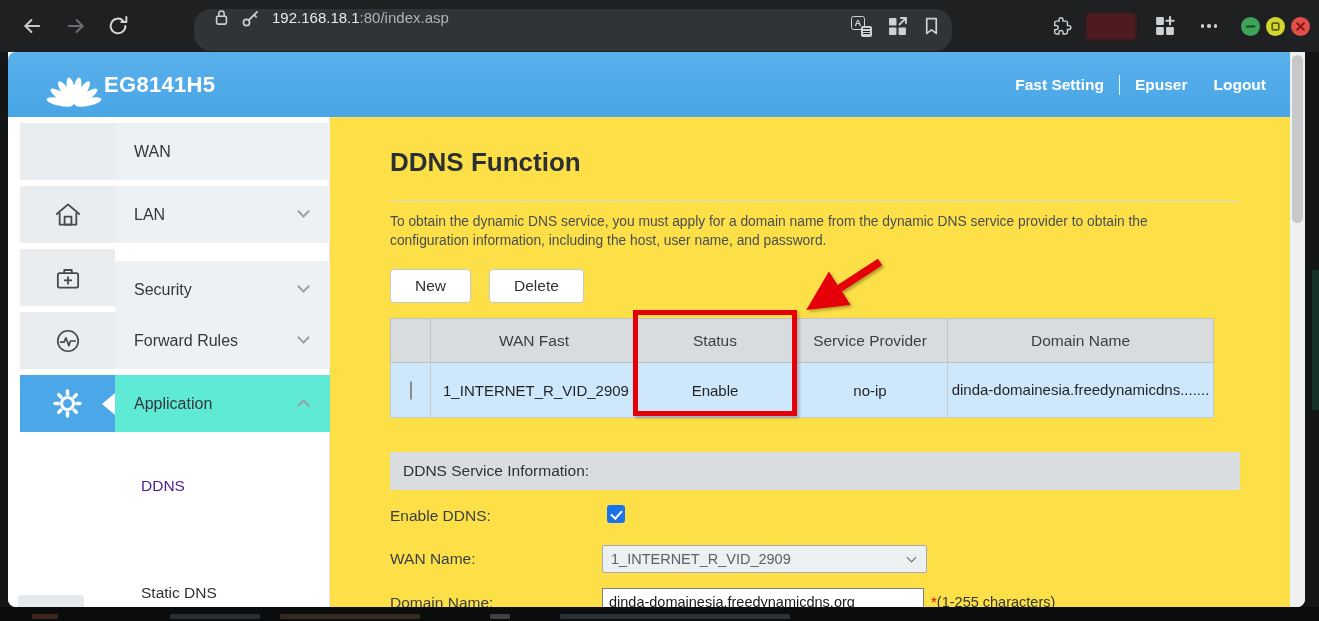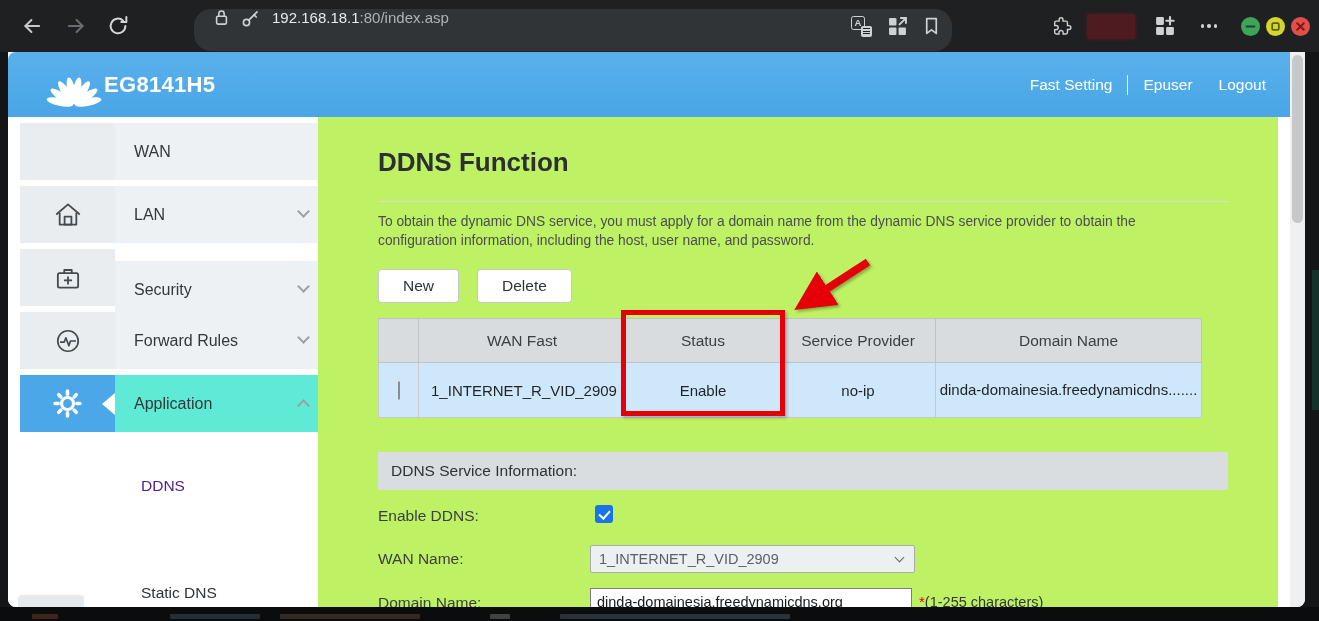--- a/index.html
+++ b/index.html
@@ -31,39 +31,39 @@
   .tr-ic .t-box::after { content:""; position:absolute; left:2px; top:2.5px; width:7px; height:6px;
      background:repeating-linear-gradient(#1e2022 0 1.2px, transparent 1.2px 2.6px); }
   
   .page { position:absolute; left:8px; top:52px; width:1297px; height:555px; background:#ffffff; border-radius:0 0 8px 8px; overflow:hidden; }
   .scroll-track { position:absolute; right:0; top:0; width:15px; height:100%; background:#eff0f1; }
   .scroll-thumb { position:absolute; left:2px; top:3px; width:11px; height:168px; border-radius:6px; background:#c6c8ca; cursor:pointer; }
   
   .app-header { position:absolute; left:0; top:0; width:1282px; height:65px; background:linear-gradient(180deg,#59b1eb 0%,#49a5e6 100%); border-top-left-radius:8px; }
   .brand { position:absolute; left:96px; top:20px; color:#fff; font-size:22px; font-weight:600; letter-spacing:.3px; }
   .hdr-links { position:absolute; right:24px; top:0; height:100%; display:flex; align-items:center; color:#fff; font-size:15.5px; }
-  .hdr-links .lnk { cursor:pointer; }
+  .hdr-links .lnk { cursor:pointer;font-weight:bold; }
   .hdr-sep { width:1px; height:20px; background:rgba(255,255,255,.85); margin:0 15px; }
   .gap26 { width:26px; }
   
   .nav { position:absolute; left:0; top:65px; width:322px; bottom:0; background:#fff; border-right:1px solid #e2e5e7; }
   .icell { position:absolute; left:12px; width:95px; height:57px; background:#e9edef; display:flex; align-items:center; justify-content:center; cursor:pointer; }
   .icell.active { background:#4ba7e8; }
   .icell.active::after { content:""; position:absolute; right:0; top:50%; margin-top:-11px; width:0; height:0;
      border-top:11px solid transparent; border-bottom:11px solid transparent; border-right:13px solid #ffffff; }
   .mrow { position:absolute; left:107px; width:215px; height:57px; background:#eef1f3; display:flex; align-items:center; padding-left:19px; font-size:16px; color:#34383c; cursor:pointer; }
   .mrow.lite { background:#5eead4; }
   .srow { position:absolute; left:107px; width:215px; height:57px; display:flex; align-items:center; padding-left:26px; font-size:15.5px; color:#2f3337; cursor:pointer; background:transparent; }
   .srow.active { color:#4c1d95;align-items:flex-end; }
   .chev { position:absolute; right:22px; width:9px; height:9px; border-right:2px solid #9aa0a4; border-bottom:2px solid #9aa0a4; }
   .chev.down { transform:rotate(45deg); top:21px; }
   .chev.up { transform:rotate(-135deg); top:26px; }
   .stub-cell { position:absolute; left:10px; top:478px; width:66px; height:12px; background:#e6eaec; border-radius:4px 4px 0 0; }
   
-  .main { position:absolute; left:310px; top:65px; width:960px; bottom:0; background:#bef264; }
+  .main { position:absolute; left:322px; top:65px; width:960px; bottom:0; background:#fde047; }
   .pg-title { position:absolute; left:60px; top:30px; font-size:26px; font-weight:600; color:#2c3034; }
   .rule { position:absolute; left:60px; top:84px; width:850px; height:1px; background:#d8dcdf; }
   .desc { position:absolute; left:60px; top:95px; width:840px; font-size:13.8px; line-height:1.4; color:#4a4e52; }
   .btns { position:absolute; left:60px; top:152px; display:flex; gap:18px; }
   .btn { height:34px; padding:0 24px; font-size:15.5px; color:#2f3336; background:#fff; border:1px solid #c6c9cb; border-radius:4px; font-family:inherit; cursor:pointer; }
   table.ddns { position:absolute; left:60px; top:201px; border-collapse:collapse; table-layout:fixed; }
   table.ddns th { height:44px; background:#d9dcde; border:1px solid #bfc3c5; font-weight:400; font-size:15.5px; color:#3a3f43; }
   table.ddns td { height:55px; background:#cfe7fb; border:1px solid #c6cacc; font-size:15px; color:#1f2326; text-align:center; }
   td.wan-cell { text-align:left; padding:0 1px 0 5px; overflow:hidden; white-space:nowrap; }
   td.dom-cell { line-height:1.3; overflow-wrap:break-word; padding:0 2px; }

